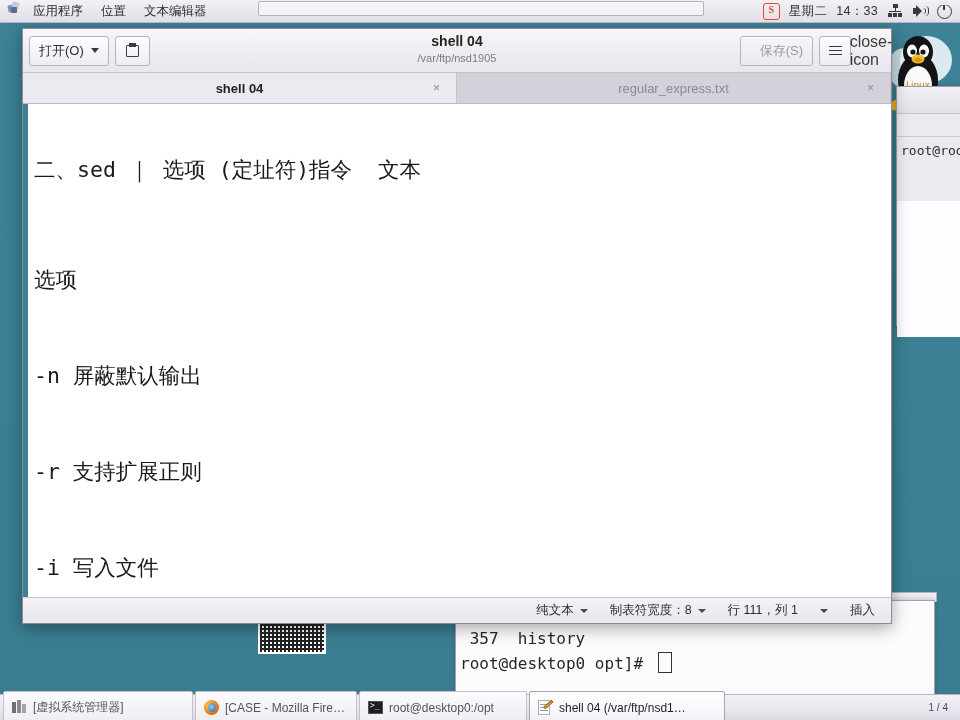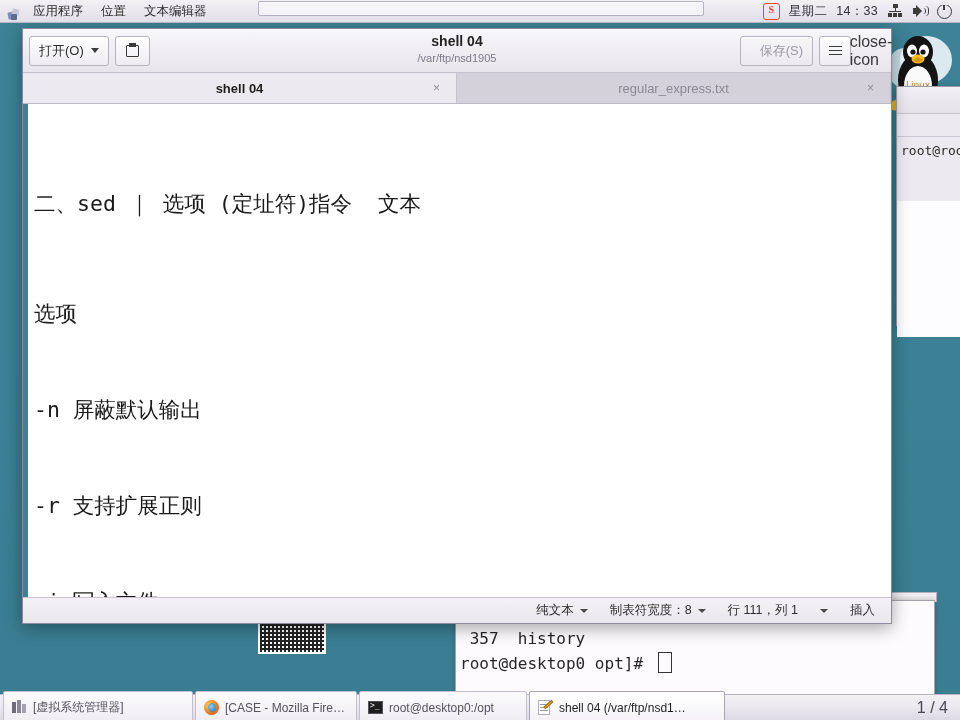--- a/index.html
+++ b/index.html
@@ -44,21 +44,21 @@
   
   .top-panel {
     position: absolute; left: 0; top: 0; width: 960px; height: 23px;
     background: linear-gradient(180deg,#f3f1f5 0%, #eae7ef 50%, #e2dfe8 100%);
     border-bottom: 1px solid #b9b5c2;
     display: flex; align-items: center;
     font-size: 12.5px; color: #2b2b2b;
     box-sizing: border-box;
     z-index: 50;
   }
-  .tp-left { display: flex; align-items: flex-end; gap: 0px; padding-left: 4px; }
+  .tp-left { display: flex; align-items: flex-start; gap: 0px; padding-left: 4px; }
   .tp-item { padding: 2px 9px; cursor: default; white-space: nowrap; }
   .tp-appicon {
     width: 15px; height: 14px; margin-left: 3px; margin-right: 2px;
     position: relative;
   }
   .tp-appicon .a1{position:absolute;left:1px;top:4px;width:7px;height:7px;background:#7f8fb5;border-radius:1px;transform:rotate(-12deg);}
   .tp-appicon .a2{position:absolute;left:5px;top:1px;width:7px;height:7px;background:#c3c9da;border-radius:1px;transform:rotate(14deg);}
   .tp-appicon .a3{position:absolute;left:4px;top:6px;width:6px;height:6px;background:#5d6c91;border-radius:1px;}
 
   .tp-center-bar {
@@ -231,21 +231,20 @@
   .g-text {
     flex: 1 1 auto;
     font-family: "DejaVu Sans Mono", "Liberation Mono", monospace;
     font-size: 21.5px;
     line-height: 32px;
     color: #1a1a1a;
     padding: 0 0 0 6px;
     white-space: pre;
     overflow: hidden;
     position: relative;
-    margin-top: 34px;
   }
   .g-text .line { height: 32px; }
   .g-text .line.clipped { margin-top: -14px; height: 46px; }
 
   
   .g-status {
     height: 26px; flex: 0 0 26px;
     background: linear-gradient(180deg,#f4f2f6,#e9e6ed);
     border-top: 1px solid #c9c5d2;
     display: flex; align-items: center; justify-content: flex-end;
@@ -279,21 +278,21 @@
     box-sizing: border-box; cursor: default;
   }
   .tb-btn.w1{width:190px;} .tb-btn.w2{width:162px;} .tb-btn.w3{width:168px;}
   .tb-btn.w4{width:196px;} .tb-btn.w5{width:160px;}
   .tb-btn.active{
     background: linear-gradient(180deg,#ffffff,#f2f0f5);
     color:#1f1f1f; border-color:#a9a5b4;
   }
   .tb-label{overflow:hidden;text-overflow:ellipsis;}
   .tb-pager {
-    margin-left: auto; padding: 0 10px; font-size: 16px; color: #4a4856;
+    margin-left: auto; padding: 0 10px; font-size: 10px; color: #4a4856;
     white-space: nowrap;
   }
   
   .ti { width: 15px; height: 15px; flex: 0 0 15px; position: relative; }
   .ti-vm .v1{position:absolute;left:0;top:2px;width:4px;height:11px;background:#6f6b78;}
   .ti-vm .v2{position:absolute;left:5px;top:0px;width:4px;height:13px;background:#8b8794;}
   .ti-vm .v3{position:absolute;left:10px;top:4px;width:4px;height:9px;background:#a5a1ae;}
   .ti-ff .ffo{position:absolute;left:0;top:0;width:15px;height:15px;border-radius:50%;
     background:radial-gradient(circle at 35% 35%, #ffd34d 0%, #f08c22 45%, #d9541a 80%);}
   .ti-ff .ffi{position:absolute;left:4px;top:3px;width:8px;height:9px;border-radius:50%;

